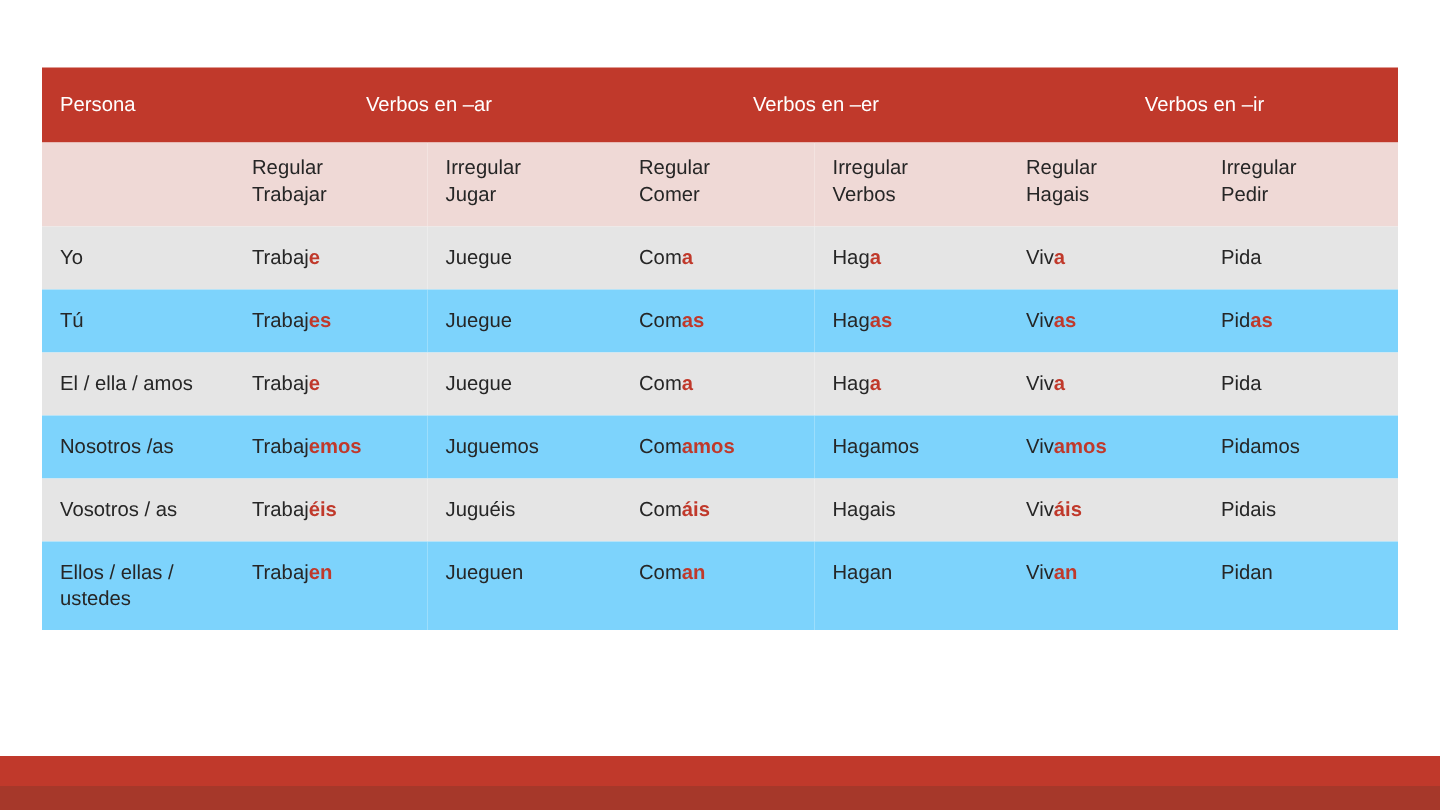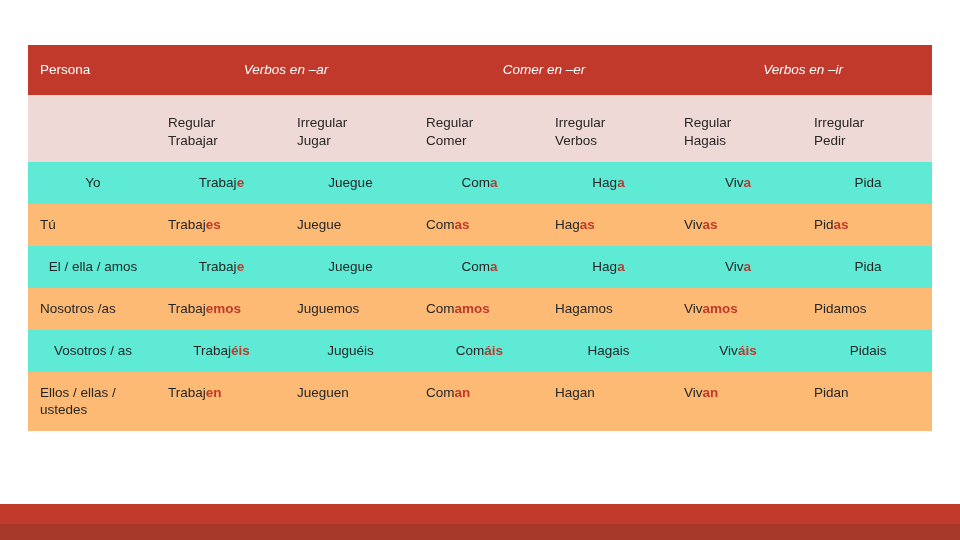--- a/index.html
+++ b/index.html
@@ -43,38 +43,37 @@
     padding-top: 16px;
     padding-bottom: 16px;
     vertical-align: middle;
   }
   tr.header-row td.persona-head {
     text-align: left;
   }
   tr.header-row td.group-head {
     text-align: center;
     font-weight: normal;
-    font-style: italic;
   }
   
   tr.subheader-row td {
     background: #EFD9D6;
     color: #262626;
-    padding-top: 19px;
+    padding-top: 8px;
     padding-bottom: 13px;
   }
   tr.subheader-row td.blank {
     background: #EFD9D6;
   }
   .sub-line1 { display: block; }
   .sub-line2 { display: block; }
 
   
-  tr.r-odd td { background: #5eead4; text-align: center; }
-  tr.r-even td { background: #fdba74; }
+  tr.r-odd td { background: #e5e5e5; }
+  tr.r-even td { background: #7dd3fc; }
 
   .stem { color: #262626; }
   .ending { color: #C0392B; font-weight: bold; }
   td.person-cell { color: #262626; }
 
   
   .bar-red {
     position: absolute;
     left: 0;
     top: 489px;
@@ -103,21 +102,21 @@
       <col style="width:129px">
       <col style="width:129px">
       <col style="width:129px">
       <col style="width:130px">
       <col style="width:130px">
     </colgroup>
     <tbody>
       <tr class="header-row">
         <td class="persona-head">Persona</td>
         <td class="group-head" colspan="2">Verbos en –ar</td>
-        <td class="group-head" colspan="2">Comer en –er</td>
+        <td class="group-head" colspan="2">Verbos en –er</td>
         <td class="group-head" colspan="2">Verbos en –ir</td>
       </tr>
 
       <tr class="subheader-row">
         <td class="blank"></td>
         <td>
           <span class="sub-line1">Regular</span>
           <span class="sub-line2">Trabajar</span>
         </td>
         <td>

